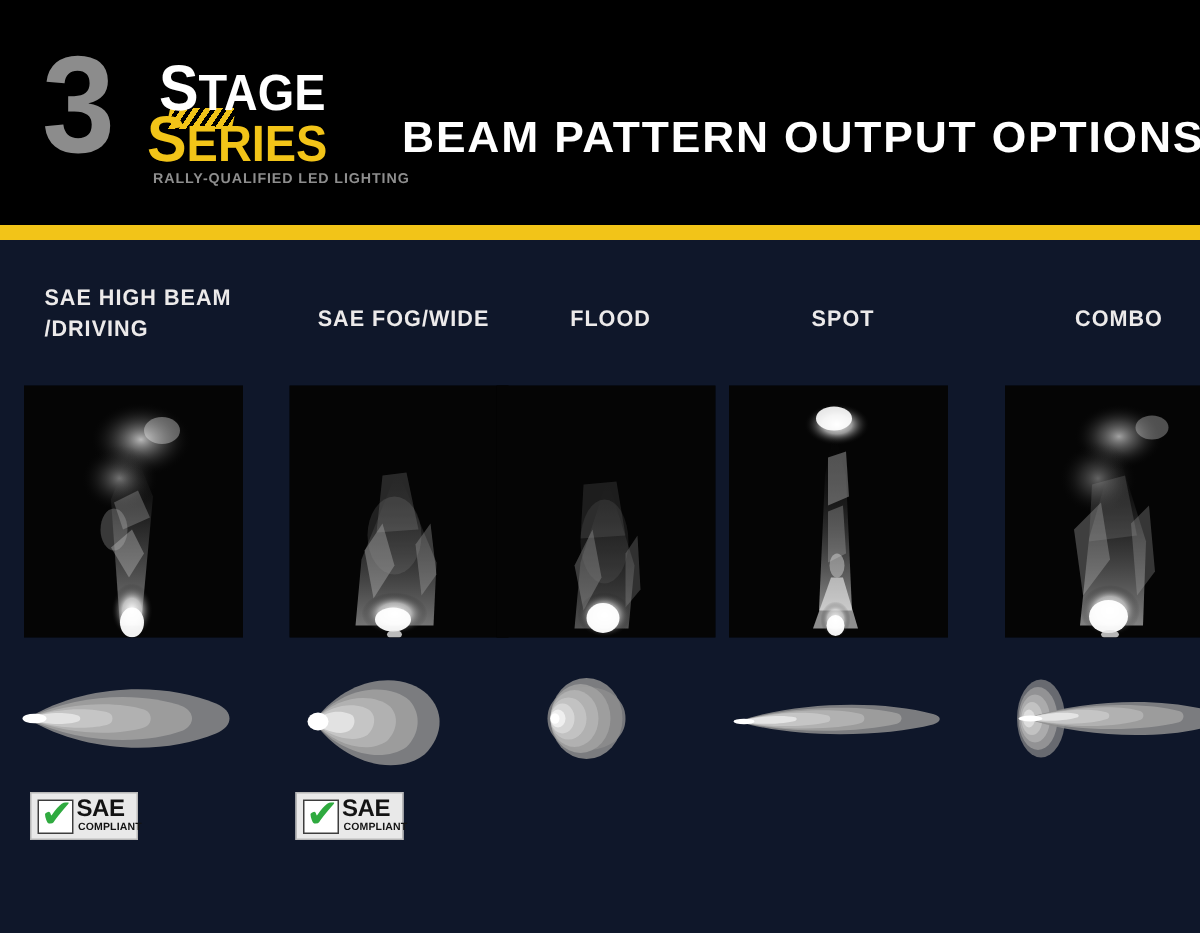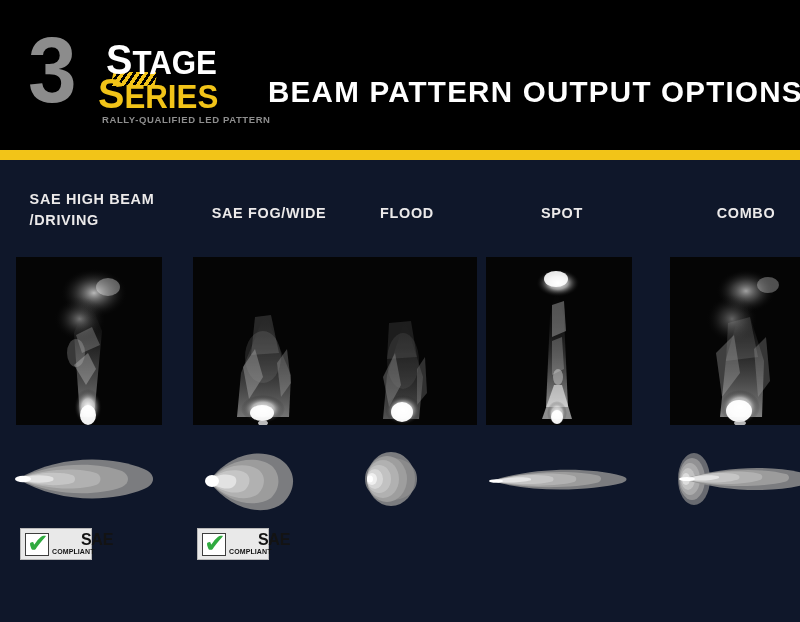--- a/index.html
+++ b/index.html
@@ -224,21 +224,20 @@
   .sae-word {
     position: absolute;
     left: 30px;
     top: 3px;
     font-family: "Liberation Sans", sans-serif;
     font-size: 16px;
     font-weight: bold;
     color: #131313;
     letter-spacing: -0.3px;
     line-height: 16px;
-    margin-left: 30px;
   }
   .sae-sub {
     position: absolute;
     left: 31px;
     top: 19px;
     font-family: "Liberation Sans", sans-serif;
     font-size: 7px;
     font-weight: bold;
     color: #131313;
     letter-spacing: 0.1px;
@@ -250,21 +249,21 @@
 
 <div id="poster">
 
   <div class="header">
 
     <div class="logo">
       <div class="logo-three">3</div>
       <div class="logo-stripes"></div>
       <div class="logo-stage"><span class="cap">S</span><span>TAGE</span></div>
       <div class="logo-series"><span class="cap">S</span><span>ERIES</span></div>
-      <div class="logo-tag">RALLY-QUALIFIED LED PATTERN</div>
+      <div class="logo-tag">RALLY-QUALIFIED LED LIGHTING</div>
     </div>
 
     <div class="poster-title">BEAM PATTERN OUTPUT OPTIONS</div>
   </div>
 
   <div class="yellow-bar"></div>
 
   <div class="board">
 
     <div class="col col-0">

